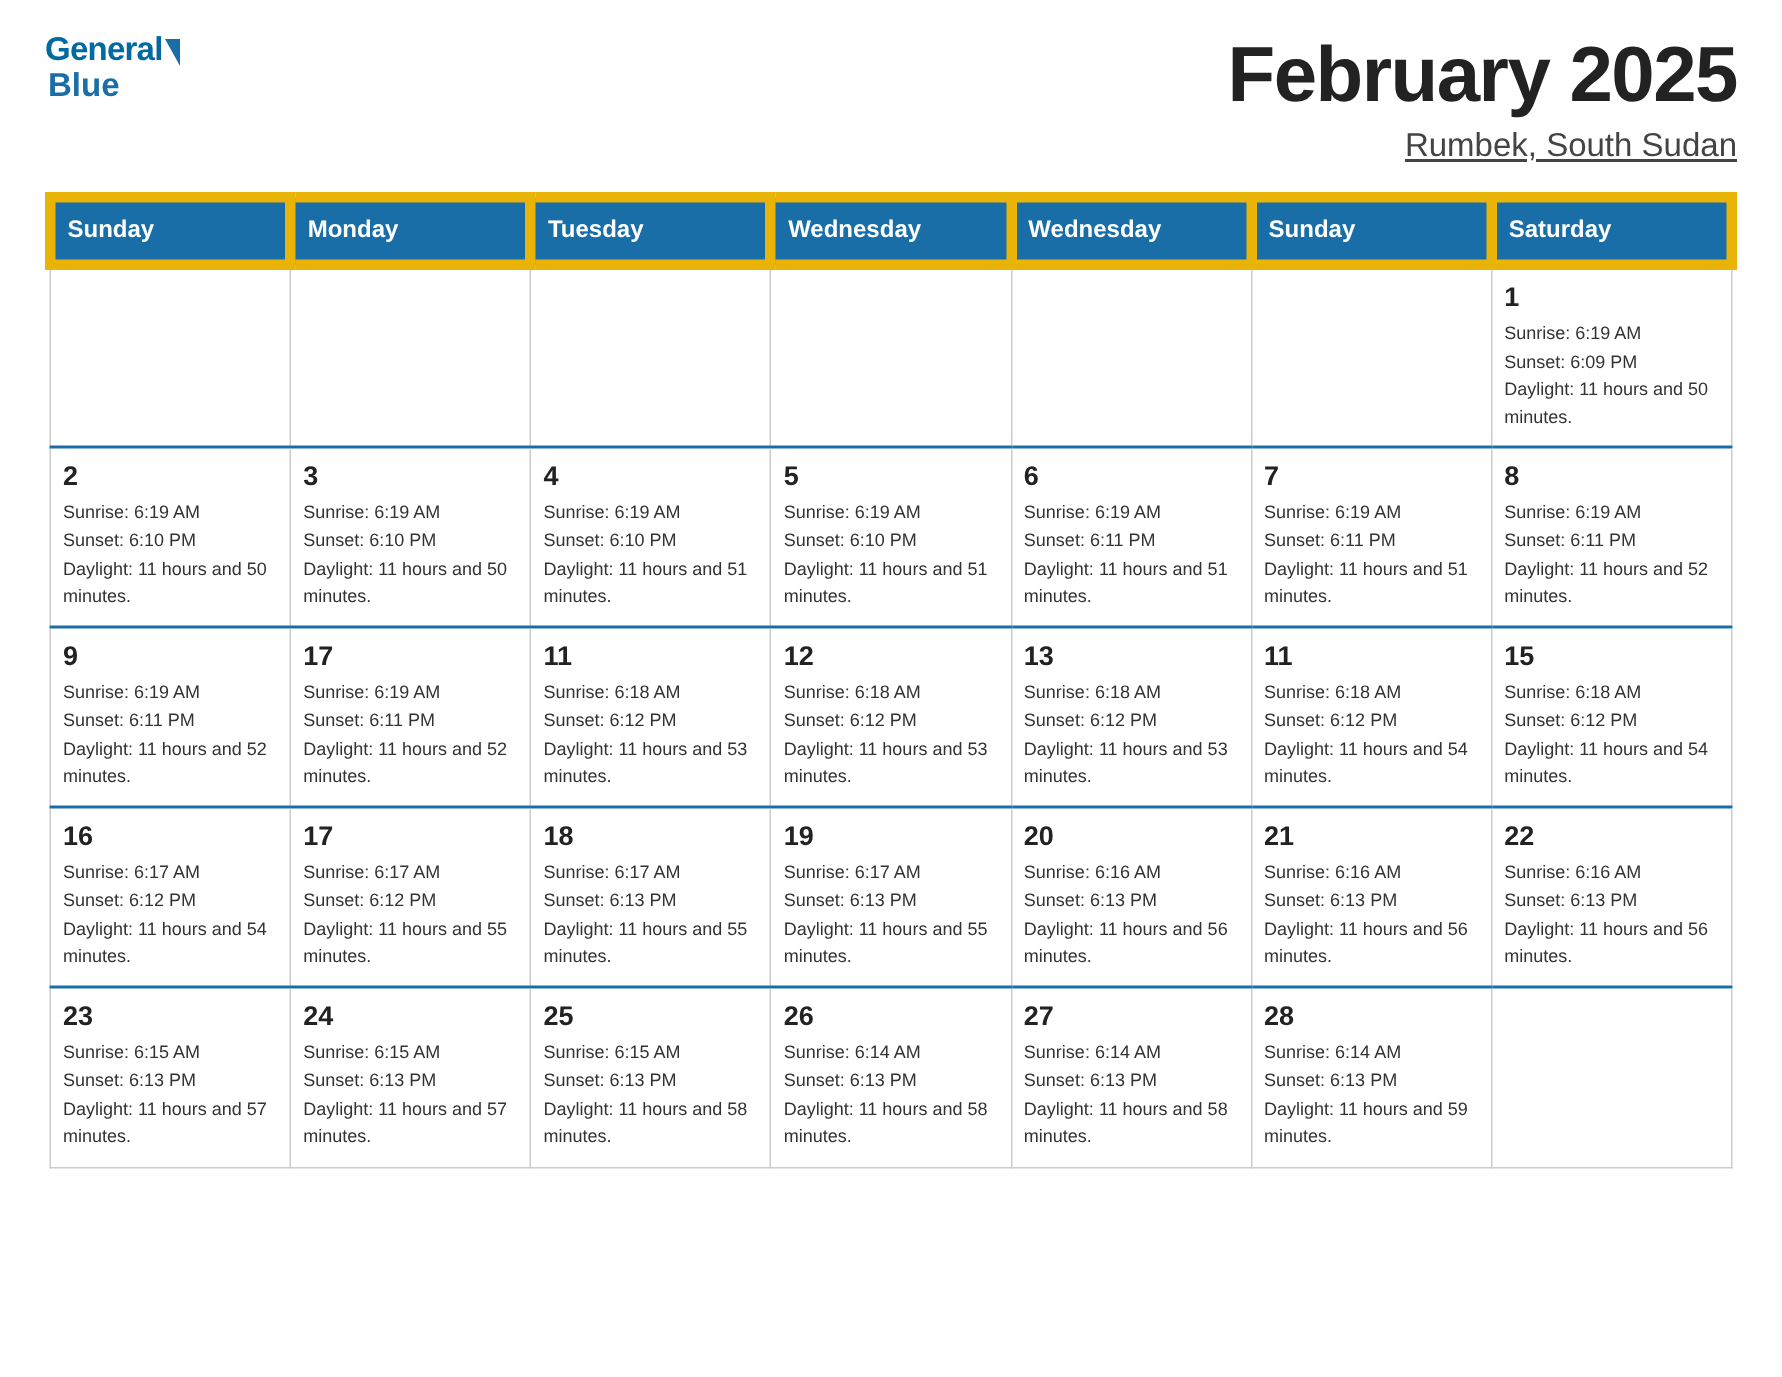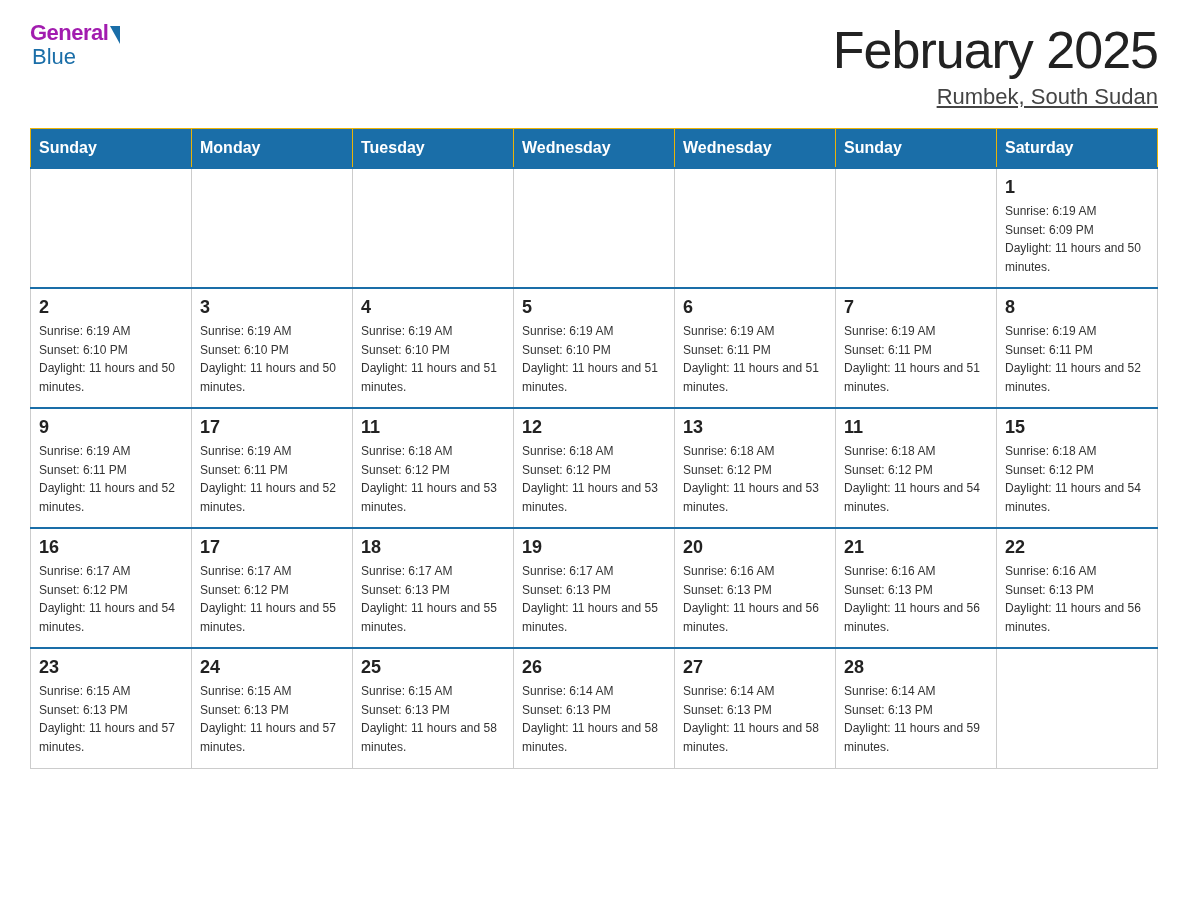--- a/index.html
+++ b/index.html
@@ -22,45 +22,45 @@
       flex-direction: column;
       align-items: flex-start;
     }
     .logo-top {
       display: flex;
       align-items: center;
     }
     .logo-general {
       font-size: 22px;
       font-weight: bold;
-      color: #a21caf;
+      color: #0369a1;
       letter-spacing: -0.5px;
     }
     .logo-triangle {
       width: 0;
       height: 0;
       border-left: 10px solid transparent;
       border-right: 0px solid transparent;
       border-top: 18px solid #1a6ea8;
       margin-left: 2px;
       margin-top: 4px;
     }
     .logo-blue {
       font-size: 22px;
-      font-weight: normal;
+      font-weight: bold;
       color: #1a6ea8;
       margin-top: -2px;
       margin-left: 2px;
     }
     .title-section {
       text-align: right;
     }
     .month-title {
       font-size: 52px;
-      font-weight: 400;
+      font-weight: 700;
       color: #222;
       letter-spacing: -1px;
     }
     .location-title {
       font-size: 22px;
       color: #444;
       font-weight: normal;
       margin-top: 4px;
       text-decoration: underline;
     }
@@ -69,21 +69,21 @@
       border-collapse: collapse;
       table-layout: fixed;
     }
     .calendar thead tr th {
       background-color: #1a6ea8;
       color: #fff;
       padding: 10px 8px;
       text-align: left;
       font-size: 16px;
       font-weight: 600;
-      border: 1px solid #eab308;
+      border: 7px solid #eab308;
     }
     .calendar tbody tr td {
       vertical-align: top;
       padding: 8px 8px 10px 8px;
       border: 1px solid #ccc;
       border-top: 2px solid #1a6ea8;
       min-height: 120px;
       height: 120px;
       font-size: 13px;
       color: #333;

